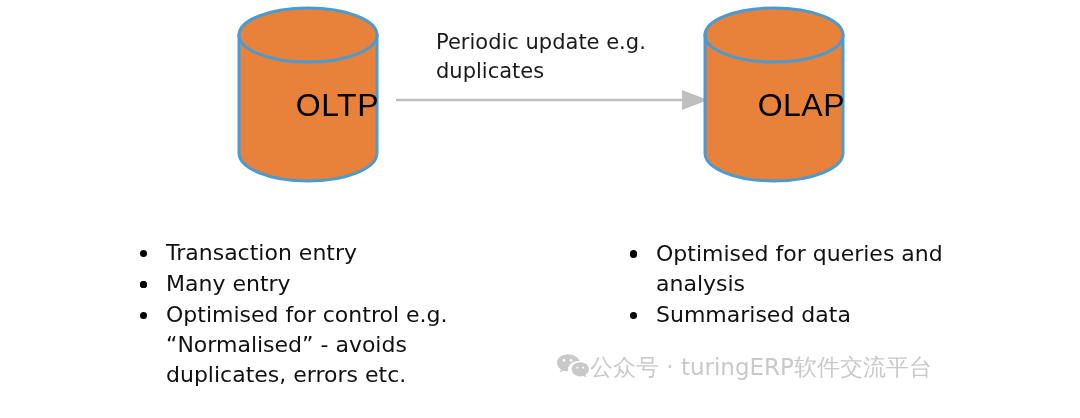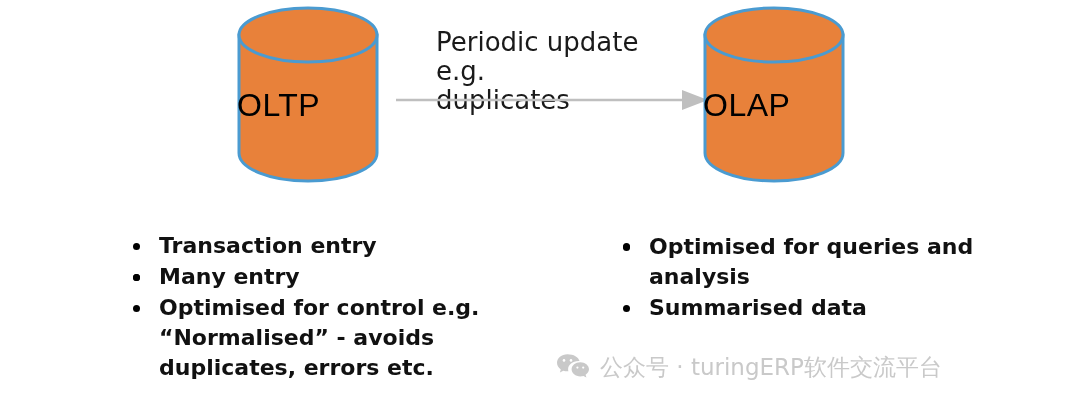--- a/index.html
+++ b/index.html
@@ -27,21 +27,21 @@
     inset: 0;
     width: 100%;
     height: 100%;
     display: block;
   }
   .cyl-label {
     position: absolute;
     left: 0;
     right: 0;
     top: 82px;
-    text-align: left;
+    text-align: right;
     font-size: 32px;
     line-height: 36px;
     letter-spacing: 0.5px;
     font-family: "Liberation Sans", "DejaVu Sans", sans-serif;
     color: #000000;
     pointer-events: none;
   }
   #cyl-oltp { left: 237px; top: 5px; }
   #cyl-olap { left: 703px; top: 5px; }
 
@@ -53,35 +53,34 @@
     width: 312px;
     height: 24px;
   }
   .arrow-wrap svg { display: block; width: 100%; height: 100%; }
 
   .arrow-caption {
     position: absolute;
     left: 436px;
     top: 28px;
     width: 250px;
-    font-size: 26px;
+    font-size: 21px;
     line-height: 29px;
     color: #1a1a1a;
   }
 
   
   .bullets {
     position: absolute;
-    margin: 1px;
+    margin: 8px;
     padding: 0;
     list-style: none;
     font-size: 22px;
     line-height: 30px;
     color: #111111;
-    font-weight: bold;
   }
   .bullets li {
     position: relative;
     padding-left: 32px;
     margin: 0 0 1px 0;
   }
   .bullets li .dot {
     position: absolute;
     left: 6px;
     top: 12px;
@@ -93,21 +92,20 @@
   #bullets-oltp { left: 126px; top: 230px; width: 400px; }
   #bullets-olap { left: 616px; top: 230px; width: 380px; }
 
   
   .watermark {
     position: absolute;
     left: 556px;
     top: 352px;
     display: flex;
     align-items: center;
-    gap: 10px;
     color: #c9c9c9;
     font-size: 23px;
     line-height: 30px;
     white-space: nowrap;
     font-family: "DejaVu Sans", "Liberation Sans", sans-serif;
     user-select: none;
   }
   .watermark .wechat-icon { width: 34px; height: 28px; display: block; }
 </style>
 </head>

